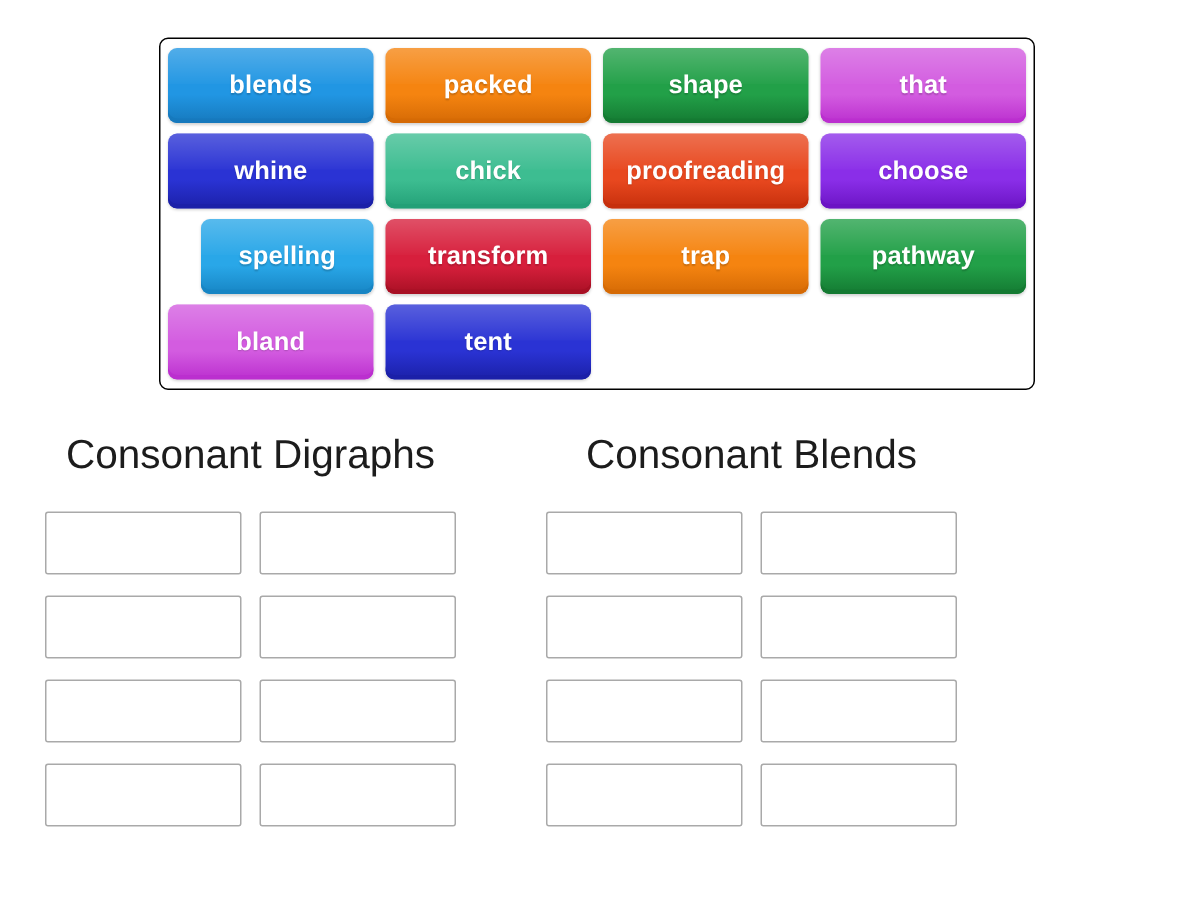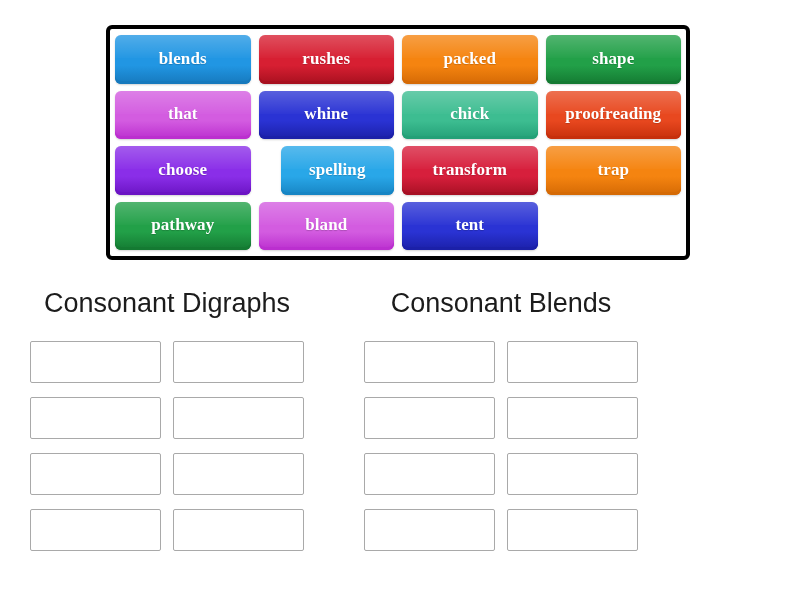--- a/index.html
+++ b/index.html
@@ -17,25 +17,24 @@
   }
 
   
   #tile-pool {
     position: absolute;
     left: 106px;
     top: 25px;
     width: 584px;
     height: 235px;
     box-sizing: border-box;
-    border: 4px solid #000000;
+    border: 1px solid #000000;
     border-radius: 6px;
     background: #ffffff;
     padding: 6px 5px;
-    font-family: Liberation Serif, serif;
   }
   #tile-grid {
     display: grid;
     grid-template-columns: repeat(4, 1fr);
     grid-template-rows: repeat(4, 1fr);
     column-gap: 8px;
     row-gap: 7px;
     width: 100%;
     height: 100%;
   }
@@ -113,23 +112,20 @@
   }
 </style>
 </head>
 <body>
 
 <div id="tile-pool">
   <div id="tile-grid">
       <div class="tile" style="background: linear-gradient(rgb(33, 150, 227) 0%, rgb(33, 150, 227) 62%, rgb(22, 121, 189) 100%); box-shadow: rgb(22, 121, 189) 0px -3px 0px inset, rgba(0, 0, 0, 0.18) 0px 1px 2px;">
         <span class="tile-label">blends</span>
       </div>
-      <div class="tile" style="background: linear-gradient(rgb(215, 31, 50) 0%, rgb(215, 31, 50) 62%, rgb(168, 16, 31) 100%); box-shadow: rgb(168, 16, 31) 0px -3px 0px inset, rgba(0, 0, 0, 0.18) 0px 1px 2px;">
-        <span class="tile-label">rushes</span>
-      </div>
       <div class="tile" style="background: linear-gradient(rgb(245, 132, 16) 0%, rgb(245, 132, 16) 62%, rgb(213, 106, 5) 100%); box-shadow: rgb(213, 106, 5) 0px -3px 0px inset, rgba(0, 0, 0, 0.18) 0px 1px 2px;">
         <span class="tile-label">packed</span>
       </div>
       <div class="tile" style="background: linear-gradient(rgb(34, 160, 72) 0%, rgb(34, 160, 72) 62%, rgb(20, 122, 50) 100%); box-shadow: rgb(20, 122, 50) 0px -3px 0px inset, rgba(0, 0, 0, 0.18) 0px 1px 2px;">
         <span class="tile-label">shape</span>
       </div>
       <div class="tile" style="background: linear-gradient(rgb(211, 92, 224) 0%, rgb(211, 92, 224) 62%, rgb(187, 47, 207) 100%); box-shadow: rgb(187, 47, 207) 0px -3px 0px inset, rgba(0, 0, 0, 0.18) 0px 1px 2px;">
         <span class="tile-label">that</span>
       </div>
       <div class="tile" style="background: linear-gradient(rgb(42, 51, 212) 0%, rgb(42, 51, 212) 62%, rgb(27, 32, 168) 100%); box-shadow: rgb(27, 32, 168) 0px -3px 0px inset, rgba(0, 0, 0, 0.18) 0px 1px 2px;">

